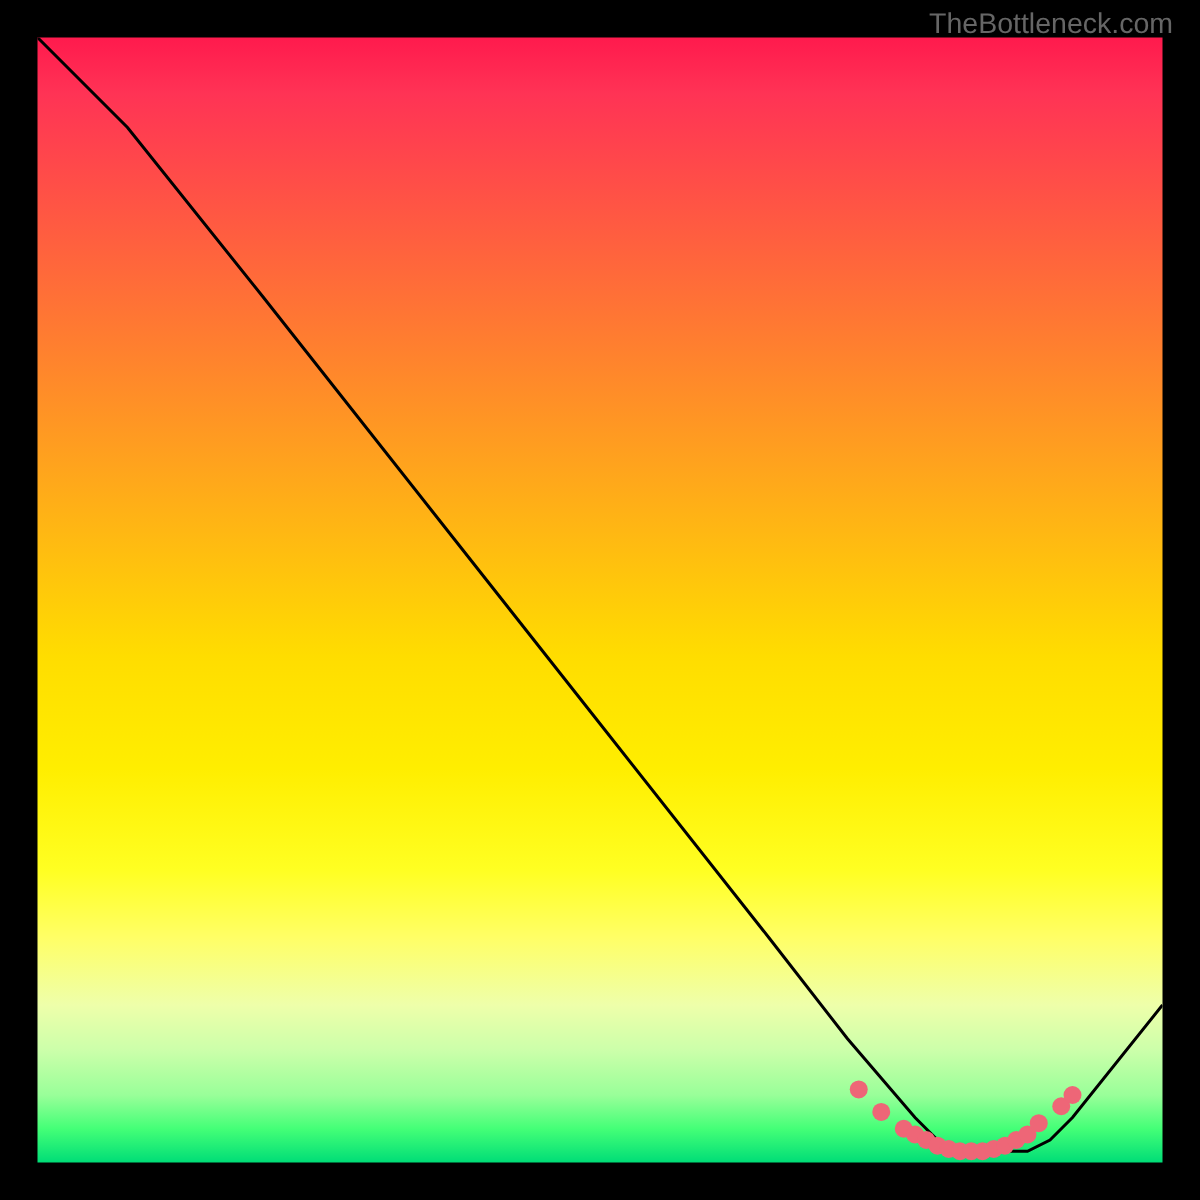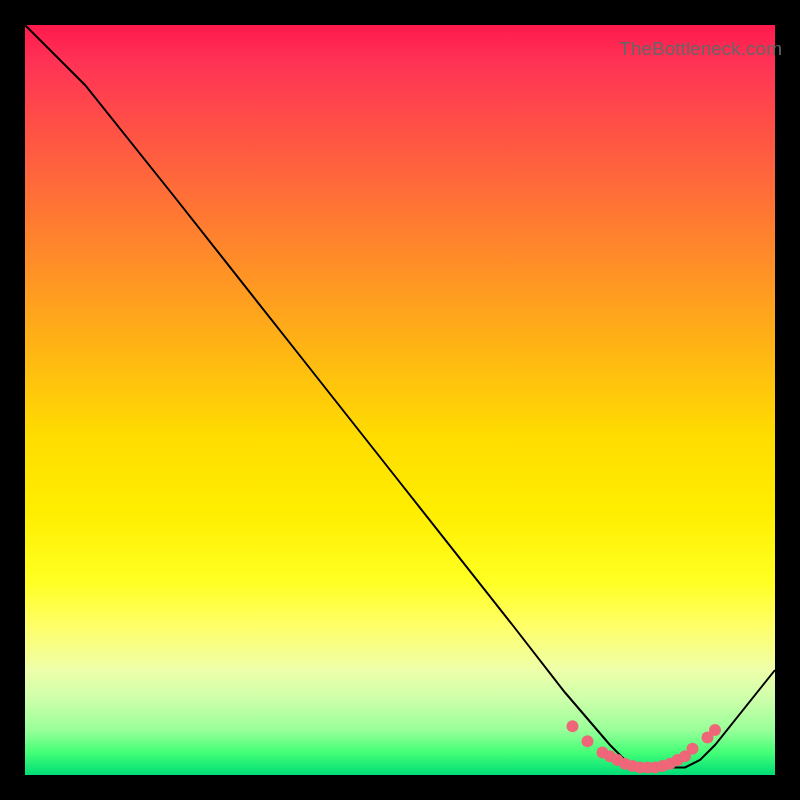--- a/index.html
+++ b/index.html
@@ -15,21 +15,20 @@
       font-family: Arial, sans-serif;
     }
     .watermark {
       position: absolute;
       top: 6px;
       right: 18px;
       color: #666;
       font-size: 19px;
       font-weight: normal;
       z-index: 10;
-      margin-top: 32px;
     }
     .chart-area {
       position: absolute;
       left: 25px;
       top: 25px;
       width: 750px;
       height: 750px;
       background: linear-gradient(to bottom,
         #ff1a4d 0%,
         #ff3355 5%,

